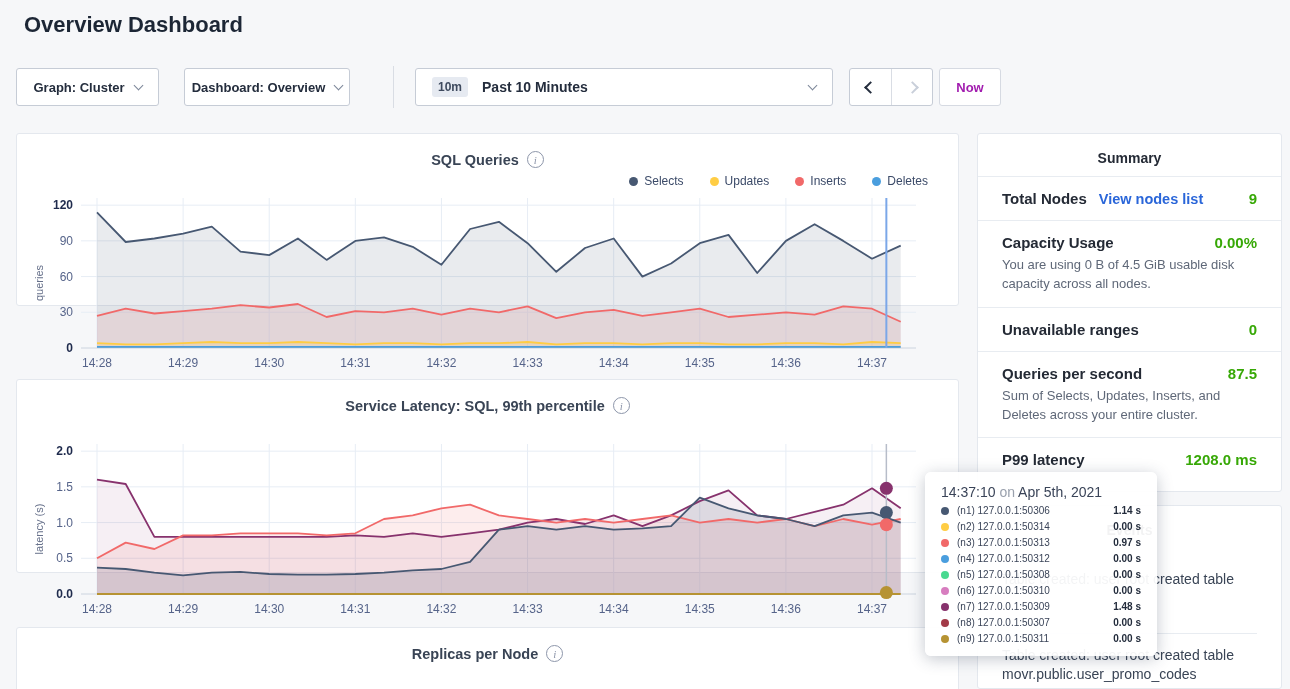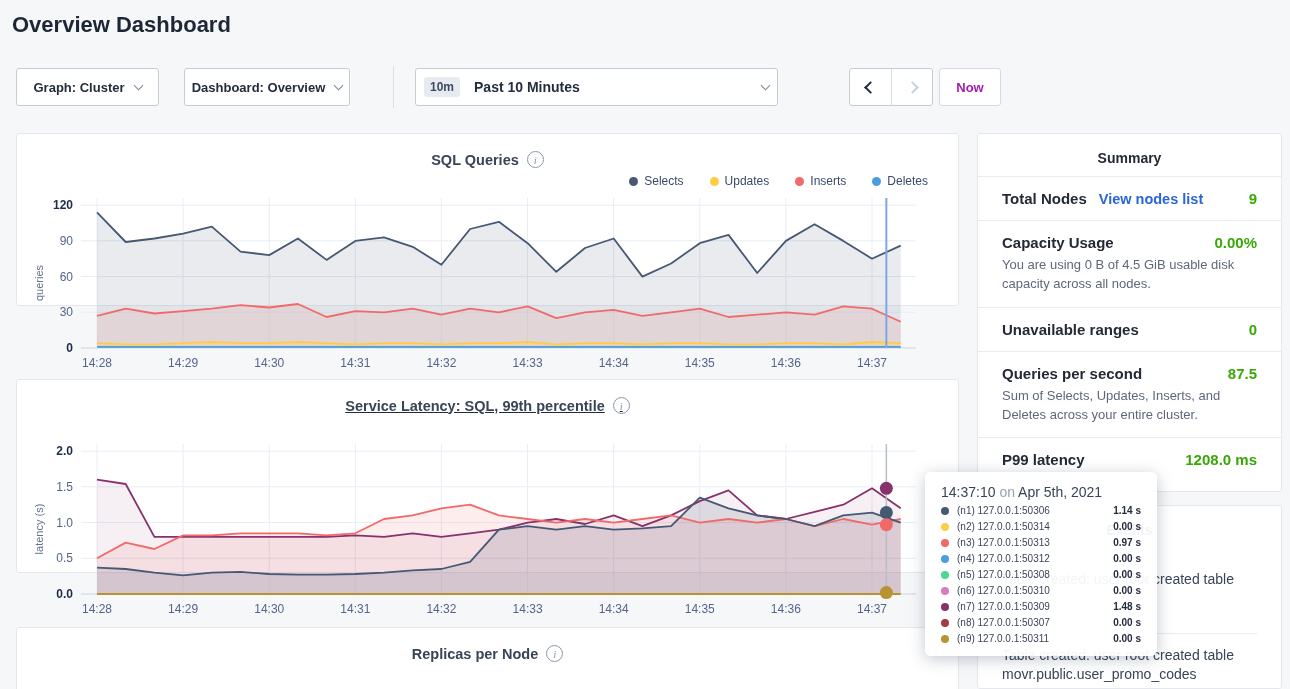--- a/index.html
+++ b/index.html
@@ -1,40 +1,40 @@
 <!DOCTYPE html>
 <html><head>
 <meta charset="utf-8">
 <style>
   *{box-sizing:border-box;margin:0;padding:0;}
   html,body{width:1290px;height:689px;overflow:hidden;}
   body{background:#f6f7f9;font-family:"Liberation Sans",sans-serif;position:relative;color:#242a35;}
-  .page-title{position:absolute;left:12px;top:12px;font-size:22px;font-weight:600;color:#1c2635;}
+  .page-title{position:absolute;left:24px;top:12px;font-size:22px;font-weight:600;color:#1c2635;}
   
   .btn{position:absolute;top:68px;height:38px;background:#fff;border:1px solid #c6ccd6;border-radius:3px;
        display:flex;align-items:center;font-size:13px;font-weight:bold;color:#242d3d;cursor:pointer;}
   .dd{justify-content:center;gap:10px;}
   #dd-graph{left:16px;width:143px;}
   #dd-dash{left:184px;width:166px;}
   .chev{width:7px;height:7px;border-right:1.7px solid #7c8699;border-bottom:1.7px solid #7c8699;
         transform:rotate(45deg);margin-top:-4px;}
   .tool-divider{position:absolute;left:393px;top:66px;width:1px;height:42px;background:#d9dde4;}
-  #time-picker{left:415px;width:363px;padding:0 8px;gap:14px;font-size:14px;}
+  #time-picker{left:415px;width:418px;padding:0 16px;gap:14px;font-size:14px;}
   #time-picker .badge{background:#e6eaf1;color:#3e4a5e;font-size:12px;font-weight:bold;padding:3px 6px;border-radius:3px;}
   #time-picker .chev{margin-left:auto;}
   .arrow-group{position:absolute;left:849px;top:68px;height:38px;display:flex;border:1px solid #c6ccd6;border-radius:3px;background:#fff;}
   .arrow-btn{width:41px;display:flex;align-items:center;justify-content:center;cursor:pointer;}
   .arrow-btn + .arrow-btn{border-left:1px solid #d9dde4;}
   .chev-left{width:9px;height:9px;border-left:2.4px solid #242d3d;border-bottom:2.4px solid #242d3d;transform:rotate(45deg);}
   .chev-right{width:9px;height:9px;border-right:2.4px solid #c9cfda;border-top:2.4px solid #c9cfda;transform:rotate(45deg);}
   #btn-now{left:939px;width:62px;justify-content:center;color:#a21caf;border-color:#d6dae2;}
   
   .card{position:absolute;background:#fff;border:1px solid #e4e8ee;border-radius:3px;}
   #card-sql{left:16px;top:133px;width:943px;height:173px;}
-  #card-lat{left:16px;top:379px;width:943px;height:194px;text-decoration:underline;}
+  #card-lat{left:16px;top:379px;width:943px;height:194px;}
   #card-rep{left:16px;top:627px;width:943px;height:120px;}
   .chart-title{text-align:center;padding-top:17px;font-weight:bold;font-size:14.5px;color:#394455;
                display:flex;justify-content:center;align-items:center;gap:8px;}
   .info-icon{display:inline-flex;width:17px;height:17px;border:1px solid #8d96aa;border-radius:50%;
              color:#8d96aa;font-size:11px;align-items:center;justify-content:center;
              font-family:"Liberation Serif",serif;font-style:italic;font-weight:normal;cursor:pointer;}
   .legend{height:22px;display:flex;justify-content:flex-end;align-items:center;gap:26px;padding-right:30px;margin-top:2px;}
   .legend-item{display:flex;align-items:center;gap:6px;font-size:12px;color:#3b4a68;}
   .legend-dot{width:9px;height:9px;border-radius:50%;}
   .chart-svg{display:block;margin:0 auto;}

